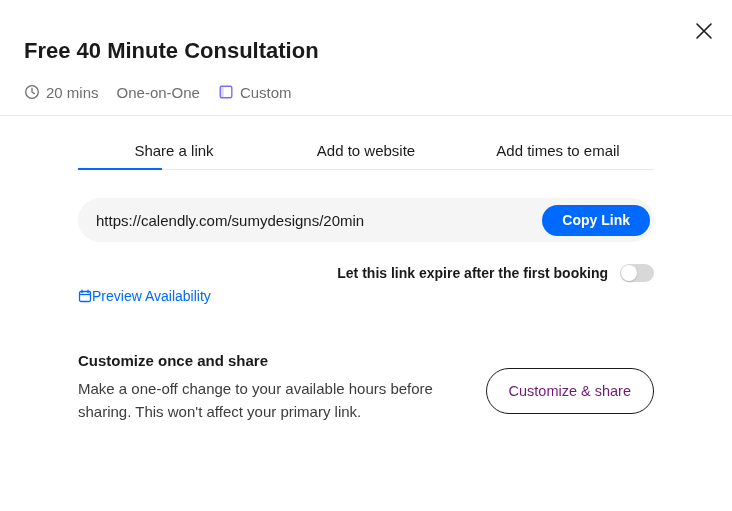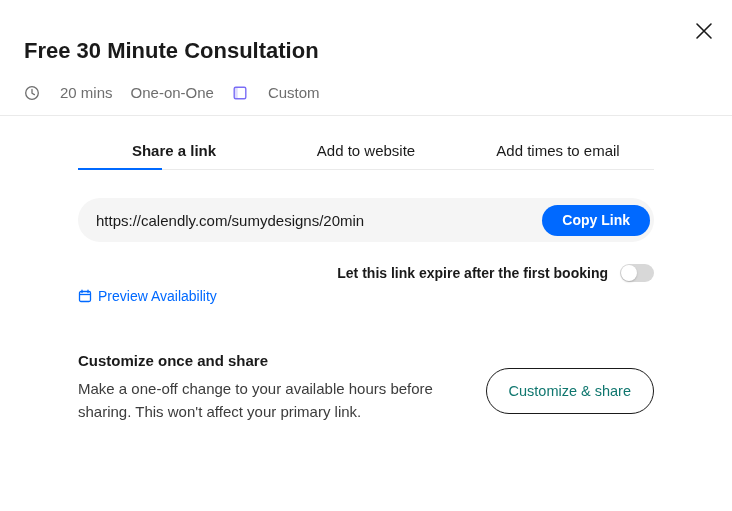--- a/index.html
+++ b/index.html
@@ -37,22 +37,22 @@
     }
     .meta-row {
       display: flex;
       align-items: center;
       gap: 18px;
       color: #6e6e6e;
       font-size: 15px;
     }
     .meta-item {
       display: flex;
-      align-items: flex-end;
-      gap: 20px;
+      align-items: flex-start;
+      gap: 6px;
     }
     .clock-icon, .custom-icon {
       display: inline-flex;
       width: 16px;
       height: 16px;
     }
     .tabs {
       display: flex;
       border-bottom: 1px solid #eaeaea;
       margin: 16px 78px 0 78px;
@@ -62,21 +62,21 @@
       text-align: center;
       padding: 10px 0 10px 0;
       font-size: 15px;
       color: #1a1a1a;
       cursor: pointer;
       background: none;
       border: none;
       position: relative;
     }
     .tab.active {
-      font-weight: 700;
+      font-weight: 400;
       color: #1a1a1a;
     }
     .tab.active::after {
       content: "";
       position: absolute;
       left: 12%;
       right: 12%;
       bottom: -1px;
       height: 2px;
       background: #0069ff;
@@ -163,21 +163,20 @@
       align-items: center;
       gap: 6px;
     }
     .preview-link {
       color: #0069ff;
       font-size: 14px;
       text-decoration: none;
       cursor: pointer;
       display: inline-flex;
       align-items: center;
-      gap: 6px;
     }
     .calendar-icon {
       display: inline-flex;
       width: 14px;
       height: 14px;
     }
     .customize-section {
       margin-top: 48px;
       display: flex;
       align-items: flex-start;
@@ -197,39 +196,39 @@
       color: #3c3c3c;
       line-height: 1.55;
     }
     .customize-btn {
       background: #fff;
       border: 1px solid #1a1a1a;
       border-radius: 24px;
       height: 46px;
       padding: 0 22px;
       font-size: 14.5px;
-      color: #0f766e;
+      color: #701a75;
       cursor: pointer;
       white-space: nowrap;
       margin-top: 16px;
     }
   </style>
 </head>
 <body>
 
 <button class="close-btn">
   <span>
     <svg width="18" height="18" viewBox="0 0 18 18">
         <path d="M2 2 L16 16 M16 2 L2 16" stroke="#1a1a1a" stroke-width="1.6" fill="none" stroke-linecap="round"></path>
       </svg>
   </span>
 </button>
 
 <div class="header">
-  <h1 class="title">Free 30 Minute Consultation</h1>
+  <h1 class="title">Free 40 Minute Consultation</h1>
   <div class="meta-row">
     <div class="meta-item">
       <span class="clock-icon">
         <svg width="16" height="16" viewBox="0 0 16 16">
             <circle cx="8" cy="8" r="6.3" fill="none" stroke="#6e6e6e" stroke-width="1.3"></circle>
             <path d="M8 4.5 V8.2 L10.4 9.6" stroke="#6e6e6e" stroke-width="1.3" fill="none" stroke-linecap="round"></path>
           </svg>
       </span>
       <span>20 mins</span>
     </div>

